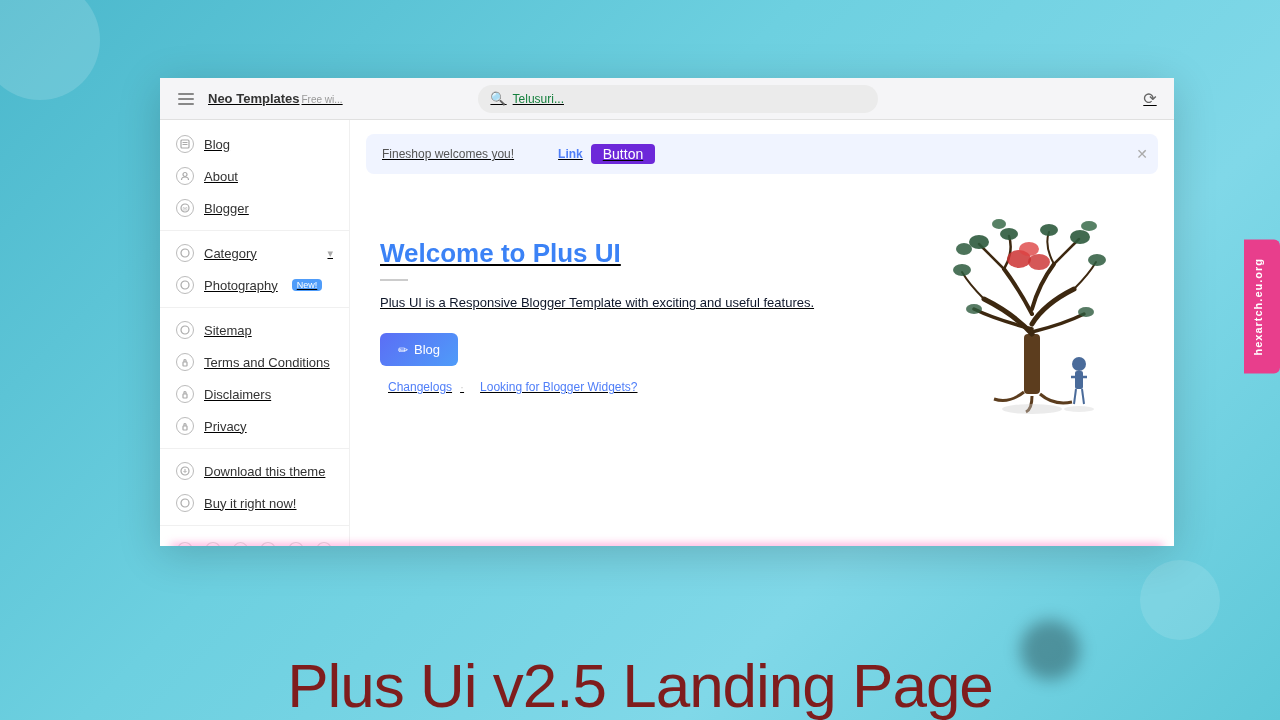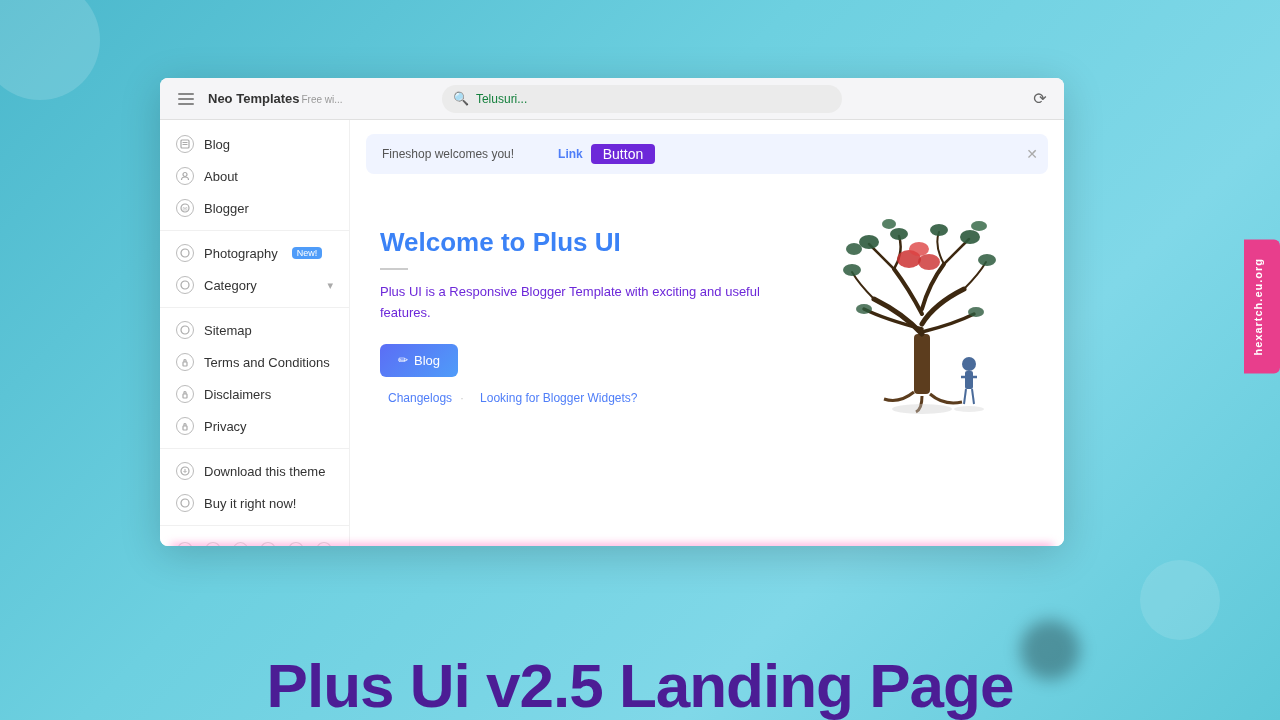--- a/index.html
+++ b/index.html
@@ -18,29 +18,30 @@
       inset: 0;
       background: linear-gradient(135deg, #4bb8cc 0%, #6dd0e0 40%, #80d8e8 70%, #5ec8d8 100%);
       z-index: 0;
     }
 
     
     .browser-window {
       position: absolute;
       top: 78px;
       left: 160px;
-      width: 904px;
+      width: 1014px;
       height: 468px;
       background: #ffffff;
-      border-radius: 8px;
+      border-radius: 0;
       box-shadow: 0 8px 40px rgba(0,0,0,0.18);
       display: flex;
       flex-direction: column;
       overflow: hidden;
       z-index: 10;
+      text-decoration: underline;
     }
 
     
     .browser-topbar {
       display: flex;
       align-items: center;
       padding: 0 14px;
       height: 42px;
       background: #f5f5f7;
       border-bottom: 1px solid #e0e0e0;
@@ -261,21 +262,21 @@
       margin-bottom: 10px;
     }
     .hero-divider {
       width: 28px;
       height: 2px;
       background: #ccc;
       margin-bottom: 12px;
     }
     .hero-description {
       font-size: 13px;
-      color: #6d28d9;
+      color: #0f172a;
       line-height: 1.6;
       margin-bottom: 20px;
     }
 
     .hero-btn {
       display: inline-flex;
       align-items: center;
       gap: 6px;
       background: linear-gradient(135deg, #5b6ef5, #4f9cf9);
       color: #fff;
@@ -326,22 +327,22 @@
       left: 0;
       right: 0;
       height: 110px;
       display: flex;
       align-items: center;
       justify-content: center;
       z-index: 5;
     }
     .bottom-title {
       font-size: 62px;
-      font-weight: 700;
-      color: #4c1d95;
+      font-weight: 400;
+      color: #7f1d1d;
       letter-spacing: -1px;
       text-align: center;
       margin-top: 40px;
     }
 
     
     .browser-window::after {
       content: '';
       position: absolute;
       bottom: -6px;
@@ -471,32 +472,32 @@
       </div>
 
       <div class="sidebar-divider"></div>
 
       <div class="sidebar-item">
         <div class="sidebar-icon">
           <svg width="10" height="10" viewBox="0 0 10 10">
               <circle cx="5" cy="5" r="4" fill="none" stroke="#aaa" stroke-width="1.2"></circle>
             </svg>
         </div>
+        <span>Category</span>
+        <span class="sidebar-chevron">▾</span>
+      </div>
+
+      <div class="sidebar-item">
+        <div class="sidebar-icon">
+          <svg width="10" height="10" viewBox="0 0 10 10">
+              <circle cx="5" cy="5" r="4" fill="none" stroke="#aaa" stroke-width="1.2"></circle>
+            </svg>
+        </div>
         <span>Photography</span>
         <span class="badge-new">New!</span>
-      </div>
-
-      <div class="sidebar-item">
-        <div class="sidebar-icon">
-          <svg width="10" height="10" viewBox="0 0 10 10">
-              <circle cx="5" cy="5" r="4" fill="none" stroke="#aaa" stroke-width="1.2"></circle>
-            </svg>
-        </div>
-        <span>Category</span>
-        <span class="sidebar-chevron">▾</span>
       </div>
 
       <div class="sidebar-divider"></div>
 
       <div class="sidebar-item">
         <div class="sidebar-icon">
           <svg width="10" height="10" viewBox="0 0 10 10">
               <circle cx="5" cy="5" r="4" fill="none" stroke="#aaa" stroke-width="1.2"></circle>
             </svg>
         </div>

